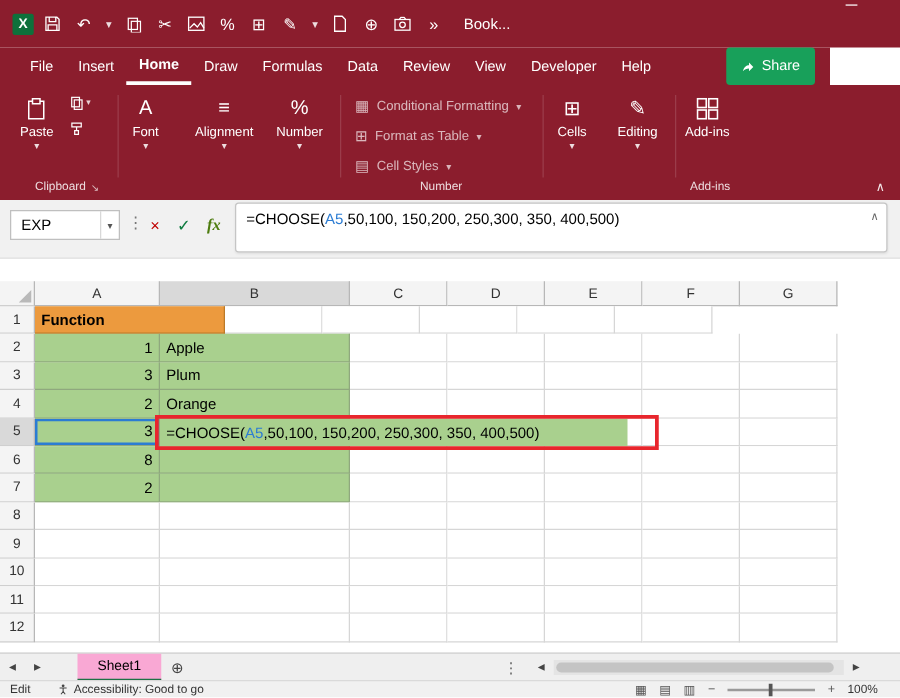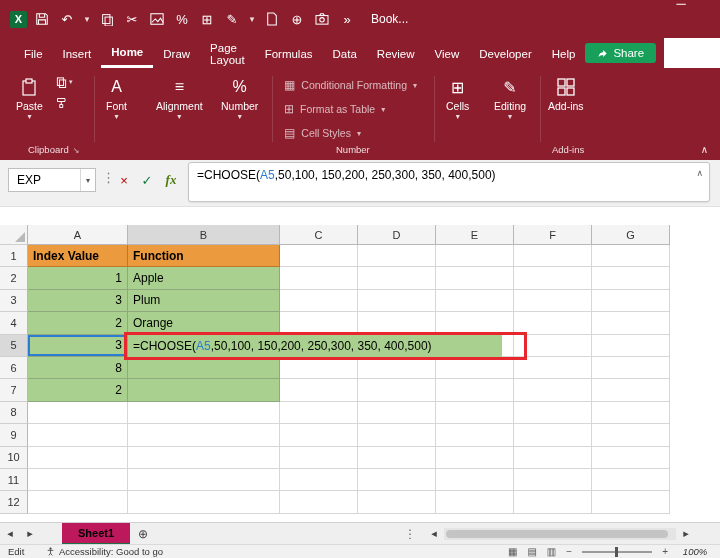--- a/index.html
+++ b/index.html
@@ -12,21 +12,21 @@
   .tb-icon { width:20px; height:20px; display:flex; align-items:center; justify-content:center; color:#fff; font-size:13px; }
   .tb-icon.small { width:10px; font-size:9px; opacity:.85; }
   .excel-logo { width:17px; height:17px; background:#0E703B; color:#fff; font-weight:bold; font-size:11px; display:flex; align-items:center; justify-content:center; border-radius:2px; }
   .book-name { color:#fff; font-size:12px; margin-left:14px; }
   .tb-right { margin-left:auto; display:flex; align-items:center;flex-direction:column; }
   .search-btn { width:30px; height:24px; display:flex; align-items:center; justify-content:center; }
   .signin-btn { background:#18A05A; color:#fff; font-size:11px; border:none; padding:4px 12px; border-radius:2px; margin:0 10px; cursor:pointer; }
   .win-btn { width:40px; height:38px; display:flex; align-items:center; justify-content:center; color:#fff; font-size:13px; }
 
   
-  .menubar { position:absolute; left:0; top:38px; width:664px; height:30px; background:#8B1D2D; display:flex; align-items:center; padding-left:14px; }
+  .menubar { position:absolute; left:0; top:38px; width:664px; height:30px; background:#8B1D2D; display:flex; padding-left:14px; }
   .menu-tab { color:#fff; font-size:11.5px; padding:7px 10px 6px 10px; height:30px; display:flex; align-items:center; }
   .menu-tab.active { font-weight:bold; border-bottom:3px solid #fff; }
   .share-btn { margin-left:auto; margin-right:12px; background:#18A05A; color:#fff; font-size:11.5px; border:none; border-radius:3px; padding:4px 12px; display:flex; align-items:center; gap:5px; cursor:pointer; }
 
   
   .ribbon { position:absolute; left:0; top:68px; width:720px; height:92px; background:#8B1D2D; }
   .rb-big { position:absolute; display:flex; flex-direction:column; align-items:center; color:#fff; font-size:10.5px; gap:2px; }
   .rb-big .ic { font-size:16px; height:22px; display:flex; align-items:center; }
   .rb-big .cv { font-size:8px; opacity:.85; line-height:5px; }
   .rb-smallcol { position:absolute; left:56px; top:8px; display:flex; flex-direction:column; gap:9px; }
@@ -67,36 +67,36 @@
   .o { background:#EC9A3E; border-color:#BC7A28; font-weight:bold; color:#000; }
   .g { background:#A9D08E; border-color:#8FA87E; }
   .num { justify-content:flex-end; }
   .refsel { box-shadow:inset 0 0 0 2px #2B7CD3; }
   .red-box { position:absolute; left:124px; top:107px; width:403px; height:28px; border:3px solid #E8262D; background:transparent; }
   .edit-strip { position:absolute; left:128px; top:110px; width:374px; height:22px; background:#A9D08E; font-size:12px; display:flex; align-items:center; padding-left:5px; white-space:nowrap; }
 
   
   .sheetbar { position:absolute; left:0; top:522px; width:720px; height:22px; background:#EFEFEF; border-top:1px solid #D0D0D0; display:flex; align-items:center; }
   .sb-arrow { width:20px; text-align:center; color:#444; font-size:11px; }
-  .sheet-tab { height:22px; background:#be185d; border-bottom:2px solid #1E7145; font-size:11px; font-weight:bold; color:#000; display:flex; align-items:center; padding:0 16px; margin-left:22px; }
+  .sheet-tab { height:22px; background:#f9a8d4; border-bottom:2px solid #1E7145; font-size:11px; font-weight:normal; color:#000; display:flex; align-items:center; padding:0 16px; margin-left:22px; }
   .sb-add { width:26px; text-align:center; color:#444; font-size:12px; }
   .sb-dots { margin-left:248px; color:#666; font-size:12px; }
   .hscroll { display:flex; align-items:center; margin-left:8px; }
   .hs-track { width:232px; height:12px; background:#E4E4E4; position:relative; }
   .hs-thumb { position:absolute; left:2px; top:2px; width:222px; height:8px; background:#C4C4C4; border-radius:4px; }
 
   
   .statusbar { position:absolute; left:0; top:544px; width:720px; height:14px; background:#F1F1F1; border-top:1px solid #DADADA; display:flex; align-items:center; font-size:9.5px; color:#333; }
   .st-mode { padding-left:8px; width:46px; }
   .st-acc { display:flex; align-items:center; gap:4px; }
   .st-right { margin-left:auto; display:flex; align-items:center; gap:10px; padding-right:8px; }
   .view-ic { font-size:10px; color:#555; }
   .zoom-track { width:70px; height:2px; background:#9A9A9A; position:relative; }
   .zoom-thumb { position:absolute; left:33px; top:-4px; width:3px; height:10px; background:#555; }
-  .zoom-pct { width:34px; text-align:center;font-style:italic; }
+  .zoom-pct { width:34px; text-align:left; }
 </style>
 </head>
 <body>
 
 <div class="app">
 
   <div class="titlebar">
     <div class="qat">
       <span class="excel-logo">X</span>
       <span class="tb-icon">
@@ -151,21 +151,20 @@
       <span class="win-btn">□</span>
       <span class="win-btn">×</span>
     </div>
   </div>
 
   <div class="menubar">
     <span class="menu-tab">File</span>
     <span class="menu-tab">Insert</span>
     <span class="menu-tab active">Home</span>
     <span class="menu-tab">Draw</span>
-    <span class="menu-tab">Page Layout</span>
     <span class="menu-tab">Formulas</span>
     <span class="menu-tab">Data</span>
     <span class="menu-tab">Review</span>
     <span class="menu-tab">View</span>
     <span class="menu-tab">Developer</span>
     <span class="menu-tab">Help</span>
     <button class="share-btn">
       <svg width="11" height="11" viewBox="0 0 16 16">
           <path d="M2 13 C3 8 6 6 9 6 L9 3 L14 8 L9 13 L9 10 C6 10 4 11 2 13 Z" fill="#fff"></path>
         </svg>
@@ -292,21 +291,20 @@
       <div class="cell ch cB sel">B</div>
       <div class="cell ch cW">C</div>
       <div class="cell ch cW">D</div>
       <div class="cell ch cW">E</div>
       <div class="cell ch cW">F</div>
       <div class="cell ch cW">G</div>
     </div>
 
     <div class="xrow">
       <div class="cell rh">1</div>
-      <div class="cell cA o">Index Value</div>
       <div class="cell cB o">Function</div>
       <div class="cell cW"></div>
       <div class="cell cW"></div>
       <div class="cell cW"></div>
       <div class="cell cW"></div>
       <div class="cell cW"></div>
     </div>
 
     <div class="xrow">
       <div class="cell rh">2</div>

